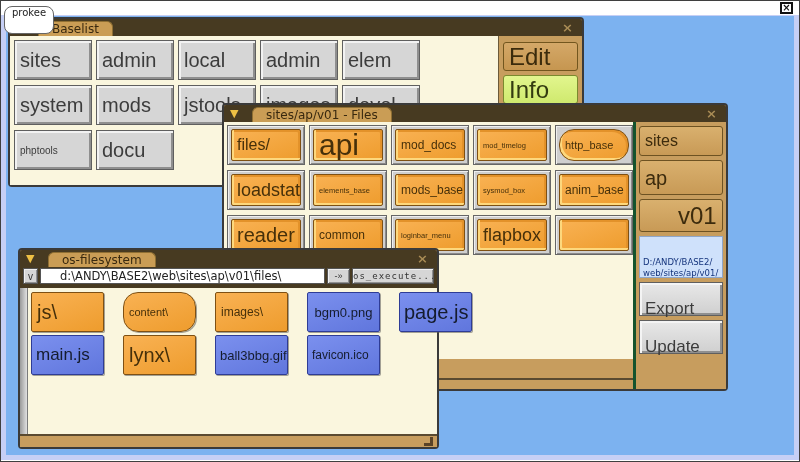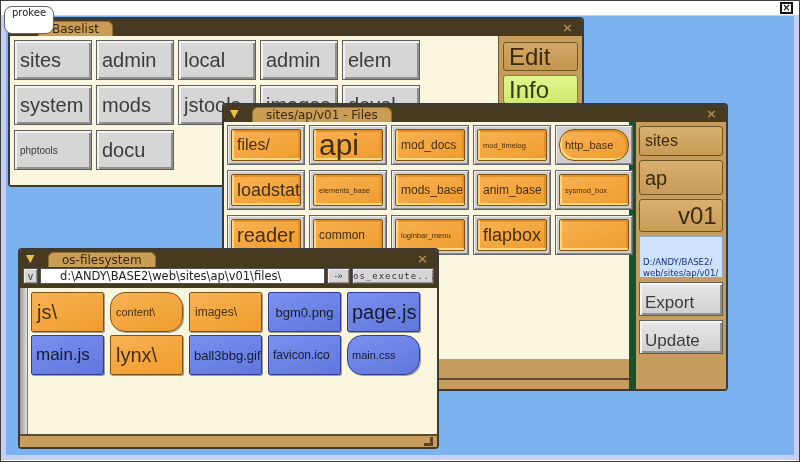--- a/index.html
+++ b/index.html
@@ -55,51 +55,51 @@
   #bl-sidebar { flex:1; background:#c79d5e; padding:6px 4px 4px 4px; }
   .bl-edit { display:block; width:100%; height:29px; margin-bottom:4px; background:linear-gradient(#d4a868,#c69650);
              border:1px solid #72561e; border-radius:3px; color:#3b2b0c; font-size:24px; line-height:26px;
              text-align:left; padding:0 5px; }
   .bl-info { display:block; width:100%; height:29px; background:linear-gradient(#e2f68e,#cfe96e);
              border:1px solid #7a8a2e; border-radius:3px; color:#333b10; font-size:24px; line-height:26px;
              text-align:left; padding:0 5px; }
 
   
   #win-files { left:221px; top:102px; width:506px; height:288px; z-index:2; }
-  #fl-col { width:412px; display:flex; flex-direction:column; border-right:7px solid #14532d;gap:19px; }
+  #fl-col { width:412px; display:flex; flex-direction:column; border-right:3px solid #14532d;gap:19px; }
   #fl-content { flex:1; background:#faf6de; padding:3px;
                 display:grid; grid-template-columns:repeat(5,78px); grid-auto-rows:40px; gap:5px 4px;
                 align-content:start; }
   #fl-bottombar { height:11px; background:#c79d5e; border-top:2px solid #5a4a30; flex:none; }
   #fl-sidebar { flex:1; background:#c79d5e; padding:4px 3px; }
   .crumb { display:block; width:100%; background:linear-gradient(#d9b06e,#c89a56); border:1px solid #6d5222;
            border-radius:3px; color:#3c2b0d; text-align:left; padding:1px 5px; margin-bottom:4px; overflow:hidden; }
   .pathbox { width:100%; height:37px; background:#cfe1fb; border:1px solid #8fa6c8; color:#16357d;
              font-size:8.5px; line-height:1.35; padding:20px 3px; word-break:break-all; margin-bottom:4px; }
   .side-gbtn { display:block; width:100%; height:34px; margin-bottom:4px; background:linear-gradient(#e8e8e8,#cfcfcf);
                border:1px solid #5f5f5f; box-shadow:inset 2px 2px 0 #f4f4f4, inset -2px -2px 0 #8f8f8f;
-               color:#3c3c3c; font-size:17px; text-align:left; padding:10px 5px; }
+               color:#3c3c3c; font-size:17px; text-align:left; padding:16px 5px; }
 
   
   #win-fs { left:17px; top:247px; width:421px; height:201px; z-index:3; }
   #fs-addrrow { height:21px; background:#473a21; display:flex; align-items:center; gap:2px;
                 padding:0 3px 3px 3px; flex:none; }
   .mini-gbtn { height:16px; background:#d6d6d6; border:1px solid #555;
                box-shadow:inset 1px 1px 0 #f0f0f0, inset -1px -1px 0 #909090;
                color:#333; text-align:center; flex:none; }
   #fs-drop { width:15px; font-size:10px; line-height:13px; }
   #fs-addr { flex:1; height:16px; border:1px solid #555; background:#fff; color:#222;
              font-size:11.5px; padding:0 19px; font-family:"DejaVu Sans", sans-serif; }
   #fs-go { width:23px; font-size:9px; line-height:13px; }
   #fs-exec { width:82px; font-size:9px; line-height:14px; font-family:"DejaVu Sans Mono", monospace;
              letter-spacing:1px; white-space:nowrap; overflow:hidden; }
   #fs-main { flex:1; display:flex; background:#faf6de; min-height:0; }
   #fs-scrollbar { width:8px; background:linear-gradient(90deg,#9a9a9a,#e0e0e0); border-right:1px solid #7a7a7a; flex:none; }
   #fs-grid { flex:1; padding:4px 3px; display:grid; grid-template-columns:repeat(5,73px);
-             grid-auto-rows:40px; gap:3px 6px; align-content:start; }
+             grid-auto-rows:40px; gap:3px 19px; align-content:start; }
   .fsbtn { box-shadow:1px 1px 0 rgba(90,90,90,0.55); }
   #fs-bottombar { height:13px; background:#c79d5e; border-top:2px solid #5a4a30; position:relative; flex:none; }
   .resize-glyph { position:absolute; right:4px; top:1px; width:9px; height:9px;
                   border-right:3px solid #5a4327; border-bottom:3px solid #5a4327; }
 </style>
 </head>
 <body>
 
 <div id="frame">
 
@@ -149,22 +149,22 @@
       <div id="fl-col">
         <div id="fl-content">
           <div class="cell"><button class="obtn fz16">files/</button></div>
           <div class="cell"><button class="obtn fz30">api</button></div>
           <div class="cell"><button class="obtn fz12">mod_docs</button></div>
           <div class="cell"><button class="obtn fz7">mod_timelog</button></div>
           <div class="cell"><button class="obtn fz11">http_base</button></div>
           <div class="cell"><button class="obtn fz18">loadstat</button></div>
           <div class="cell"><button class="obtn fz7">elements_base</button></div>
           <div class="cell"><button class="obtn fz12">mods_base</button></div>
+          <div class="cell"><button class="obtn fz7">sysmod_box</button></div>
           <div class="cell"><button class="obtn fz12">anim_base</button></div>
-          <div class="cell"><button class="obtn fz7">sysmod_box</button></div>
           <div class="cell"><button class="obtn fz20">reader</button></div>
           <div class="cell"><button class="obtn fz12">common</button></div>
           <div class="cell"><button class="obtn fz7">loginbar_menu</button></div>
           <div class="cell"><button class="obtn fz18">flapbox</button></div>
           <div class="cell"><button class="obtn"></button></div>
           <div class="cell"><button class="obtn"></button></div>
           <div class="cell"><button class="obtn"></button></div>
         </div>
         <div id="fl-bottombar"></div>
       </div>
@@ -196,21 +196,20 @@
       <div id="fs-grid">
         <button class="obtn fsbtn fz26">js\</button>
         <button class="obtn fsbtn fz11">content\</button>
         <button class="obtn fsbtn fz12">images\</button>
         <button class="bbtn fsbtn fz13">bgm0.png</button>
         <button class="bbtn fsbtn fz20">page.js</button>
         <button class="bbtn fsbtn fz17">main.js</button>
         <button class="obtn fsbtn fz20">lynx\</button>
         <button class="bbtn fsbtn fz13">ball3bbg.gif</button>
         <button class="bbtn fsbtn fz12">favicon.ico</button>
-        <button class="bbtn fsbtn fz11">main.css</button>
       </div>
     </div>
     <div id="fs-bottombar">
       <span class="resize-glyph"></span>
     </div>
   </div>
 
 </div>
 
 </body></html>

